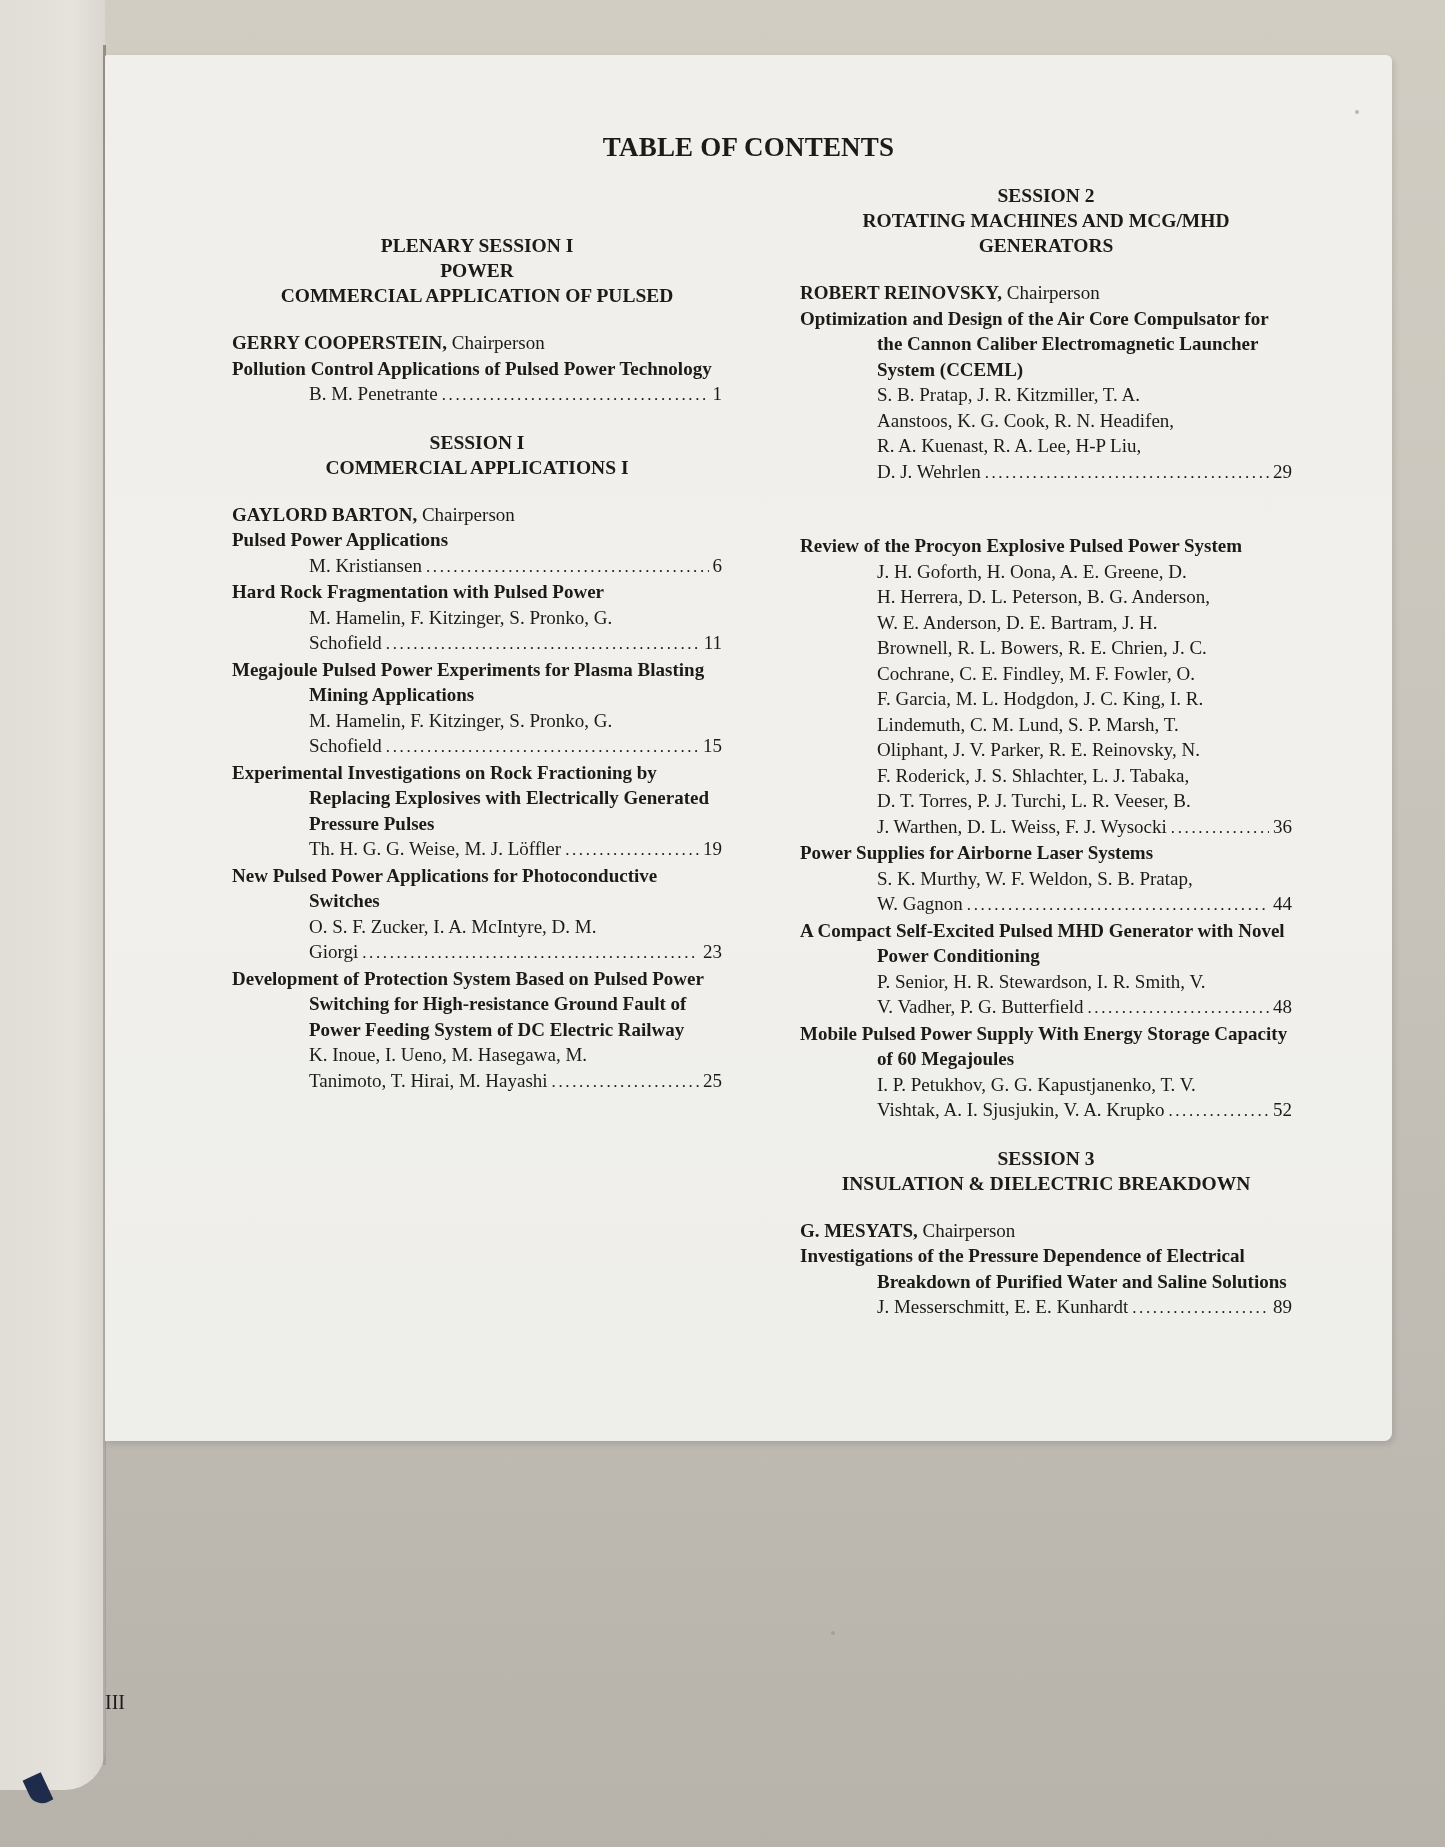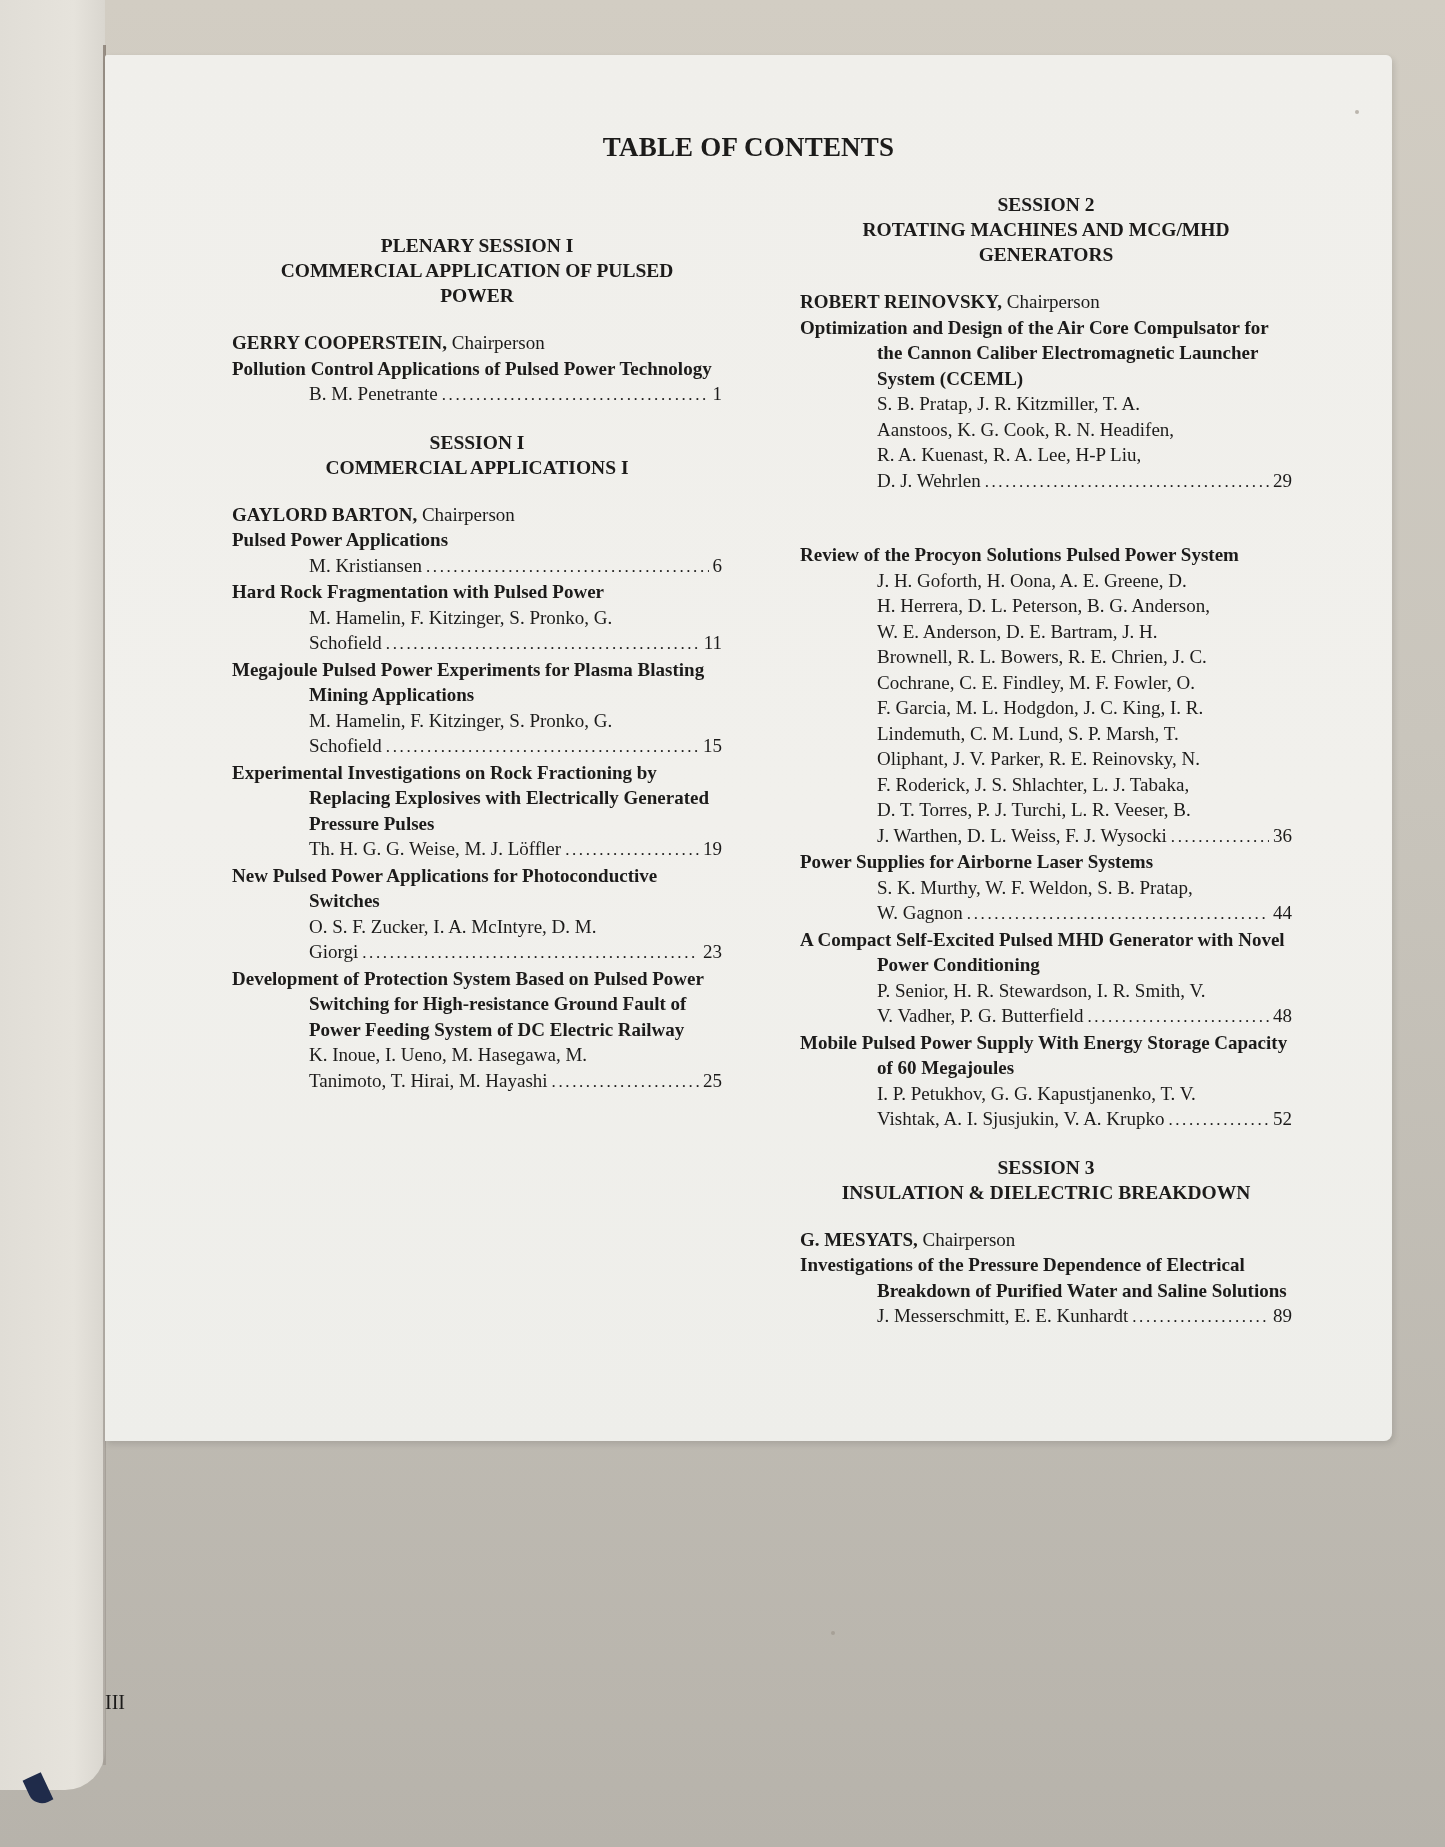--- a/index.html
+++ b/index.html
@@ -34,21 +34,21 @@
       box-shadow: 2px 3px 6px rgba(0,0,0,.12);
     }
     .page-title {
       position: absolute; left: 0; width: 1287px; top: 77px;
       text-align: center; font-weight: bold; font-size: 27px; letter-spacing: .2px;
     }
     .col {
       position: absolute; font-size: 19px; line-height: 25.5px;
     }
     .col.left  { left: 127px; top: 178px; width: 490px; }
-    .col.right { left: 695px; top: 137px; width: 492px; font-family: Liberation Serif, serif; }
+    .col.right { left: 695px; top: 128px; width: 492px; font-family: Liberation Serif, serif; }
     .session-head {
       text-align: center; font-weight: bold; font-size: 19.5px; line-height: 25px;
       text-transform: uppercase;
     }
     .chair {
       margin-top: 22px; font-size: 19px;
     }
     .chair .name { font-weight: bold; }
     .entry { }
     .entry:first-of-type { margin-top: 22px; }
@@ -84,22 +84,22 @@
 <div class="cover-corner"></div>
 
 <div class="page">
   <h1 class="page-title">TABLE OF CONTENTS</h1>
 
   <div class="col left">
 
     <section>
       <div class="session-head">
         <div>PLENARY SESSION I</div>
+        <div>POWER</div>
         <div>COMMERCIAL APPLICATION OF PULSED</div>
-        <div>POWER</div>
       </div>
       <div class="chair">
         <span class="name">GERRY COOPERSTEIN,</span>
         <span>Chairperson</span>
       </div>
       <div class="entry">
         <div class="entry-title">Pollution Control Applications of Pulsed Power Technology</div>
         <div class="authors">
           <div class="leader-line">
             <span class="txt">B. M. Penetrante</span>
@@ -217,21 +217,21 @@
             <span class="txt">D. J. Wehrlen</span>
             <span class="dots"></span>
             <span class="pg">29</span>
           </div>
         </div>
       </div>
 
       <div class="spacer-lg"></div>
 
       <div class="entry">
-        <div class="entry-title">Review of the Procyon Solutions Pulsed Power System</div>
+        <div class="entry-title">Review of the Procyon Explosive Pulsed Power System</div>
         <div class="authors">
           <span class="author-line">J. H. Goforth, H. Oona, A. E. Greene, D.</span>
           <span class="author-line">H. Herrera, D. L. Peterson, B. G. Anderson,</span>
           <span class="author-line">W. E. Anderson, D. E. Bartram, J. H.</span>
           <span class="author-line">Brownell, R. L. Bowers, R. E. Chrien, J. C.</span>
           <span class="author-line">Cochrane, C. E. Findley, M. F. Fowler, O.</span>
           <span class="author-line">F. Garcia, M. L. Hodgdon, J. C. King, I. R.</span>
           <span class="author-line">Lindemuth, C. M. Lund, S. P. Marsh, T.</span>
           <span class="author-line">Oliphant, J. V. Parker, R. E. Reinovsky, N.</span>
           <span class="author-line">F. Roderick, J. S. Shlachter, L. J. Tabaka,</span>

